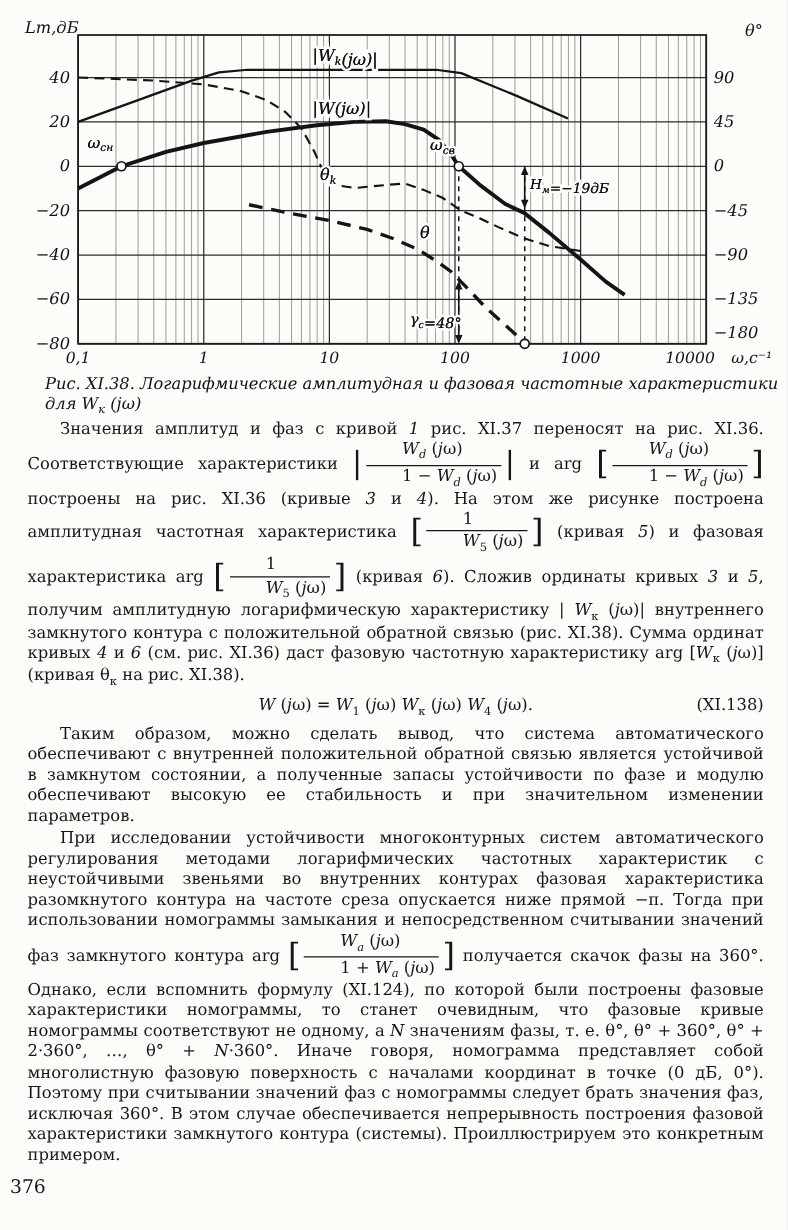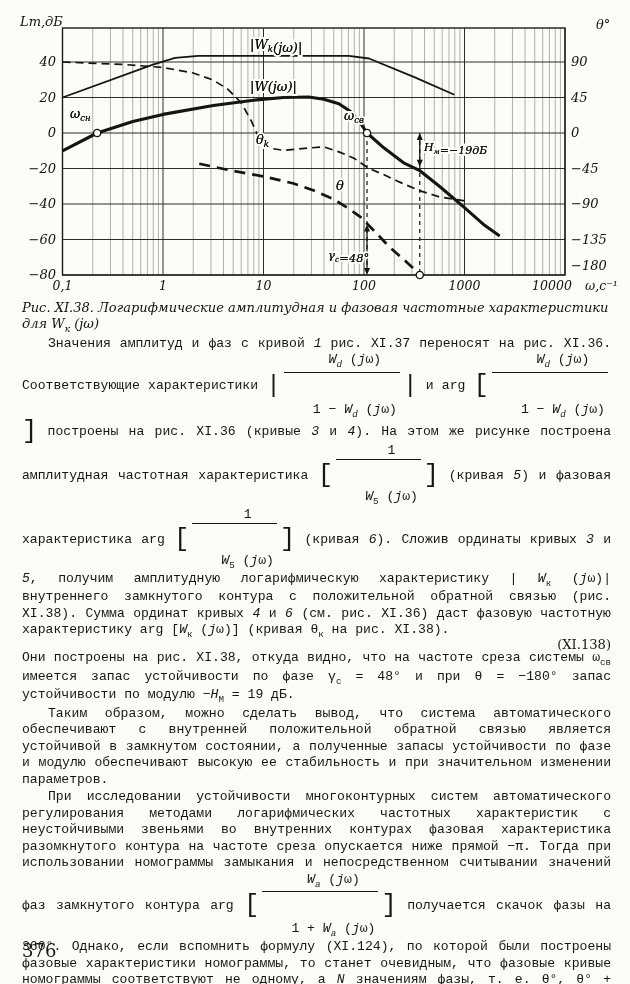--- a/index.html
+++ b/index.html
@@ -4,37 +4,37 @@
 <style>
   html,body{margin:0;padding:0;background:#e8e8e6;}
   .page{
     position:relative;width:630px;height:984px;margin:0 auto;
     background:#fcfcf9;color:#161616;overflow:hidden;
     font-family:"DejaVu Serif","Liberation Serif",serif;
   }
   .chart-wrap{position:absolute;left:0;top:0;width:630px;height:298px;}
   svg text{font-family:"DejaVu Serif","Liberation Serif",serif;}
   .caption{
-    position:absolute;left:22px;top:300px;width:590px;
+    position:absolute;left:36px;top:300px;width:590px;
     font-style:italic;font-size:13px;line-height:1.25;color:#111;
   }
   .bodytext{
     position:absolute;left:22px;top:336px;width:589px;
     font-size:13.1px;line-height:1.26;text-align:justify;
   }
-  .bodytext p{margin:0 0 1px 0;font-family:Liberation Mono, monospace;}
+  .bodytext p{margin:0 0 1px 0;}
   .bodytext p.indent{text-indent:26px;}
   .eq{display:flex;align-items:center;justify-content:center;margin:5px 0;position:relative;}
   .eq .tag{position:absolute;right:0;font-style:normal;}
-  .frac{display:inline-block;vertical-align:middle;text-align:center;padding:0 3px;line-height:1.15;}
+  .frac{display:inline-block;vertical-align:middle;text-align:left;padding:0 3px;line-height:1.15;}
   .frac .num{display:block;padding:0 3px 1px 3px;border-bottom:1px solid #161616;}
-  .frac .den{display:block;padding:1px 3px 0 3px;margin-top:28px;}
+  .frac .den{display:block;padding:1px 3px 0 3px;}
   .bk{font-size:195%;font-weight:300;vertical-align:middle;line-height:0.9;font-style:normal;}
   .bar{font-size:185%;font-weight:300;vertical-align:middle;line-height:0.9;font-style:normal;}
-  .pagenum{position:absolute;left:22px;top:940px;font-size:18px;}
+  .pagenum{position:absolute;left:8px;top:940px;font-size:15px;}
   sub{font-size:70%;}
 </style>
 </head>
 <body>
 
 <div class="page">
 
   <div class="chart-wrap">
     <svg id="bode" width="630" height="298" viewBox="0 0 630 298">
         <line x1="92.75351456423012" x2="92.75351456423012" y1="28" y2="275" stroke="#7d7d78" stroke-width="0.6"></line>
@@ -148,21 +148,21 @@
       </svg>
   </div>
 
   <div class="caption">
     <div>Рис. XI.38. Логарифмические амплитудная и фазовая частотные характеристики для <i>W</i><sub>к</sub> (<i>j</i>ω)</div>
   </div>
 
   <div class="bodytext" id="bodytext">
       <p class="indent">Значения амплитуд и фаз с кривой <i>1</i> рис. XI.37 переносят на рис. XI.36. Соответствующие характеристики <span class="bar">|</span><span class="frac"><span class="num"><i>W<sub>d</sub></i> (<i>j</i>ω)</span><span class="den">1 − <i>W<sub>d</sub></i> (<i>j</i>ω)</span></span><span class="bar">|</span> и arg <span class="bk">[</span><span class="frac"><span class="num"><i>W<sub>d</sub></i> (<i>j</i>ω)</span><span class="den">1 − <i>W<sub>d</sub></i> (<i>j</i>ω)</span></span><span class="bk">]</span> построены на рис. XI.36 (кривые <i>3</i> и <i>4</i>). На этом же рисунке построена амплитудная частотная характеристика <span class="bk">[</span><span class="frac"><span class="num">1</span><span class="den"><i>W</i><sub>5</sub> (<i>j</i>ω)</span></span><span class="bk">]</span> (кривая <i>5</i>) и фазовая характеристика arg <span class="bk">[</span><span class="frac"><span class="num">1</span><span class="den"><i>W</i><sub>5</sub> (<i>j</i>ω)</span></span><span class="bk">]</span> (кривая <i>6</i>). Сложив ординаты кривых <i>3</i> и <i>5</i>, получим амплитудную логарифмическую характеристику | <i>W</i><sub>к</sub> (<i>j</i>ω)| внутреннего замкнутого контура с положительной обратной связью (рис. XI.38). Сумма ординат кривых <i>4</i> и <i>6</i> (см. рис. XI.36) даст фазовую частотную характеристику arg [<i>W</i><sub>к</sub> (<i>j</i>ω)] (кривая θ<sub>к</sub> на рис. XI.38).</p>
       <div class="eq">
+        <span><i>W</i> (<i>j</i>ω) = <i>W</i><sub>1</sub> (<i>j</i>ω) <i>W</i><sub>к</sub> (<i>j</i>ω) <i>W</i><sub>4</sub> (<i>j</i>ω).</span>
         <span class="tag">(XI.138)</span>
       </div>
-      <p>Они построены на рис. XI.38, откуда видно, что на частоте среза системы ω<sub>св</sub> имеется запас устойчивости по фазе γ<sub>с</sub> = 48° и при θ = −180° запас устойчивости по модулю −<i>H</i><sub>М</sub> = 19 дБ.</p>
       <p class="indent">Таким образом, можно сделать вывод, что система автоматического обеспечивают с внутренней положительной обратной связью является устойчивой в замкнутом состоянии, а полученные запасы устойчивости по фазе и модулю обеспечивают высокую ее стабильность и при значительном изменении параметров.</p>
       <p class="indent">При исследовании устойчивости многоконтурных систем автоматического регулирования методами логарифмических частотных характеристик с неустойчивыми звеньями во внутренних контурах фазовая характеристика разомкнутого контура на частоте среза опускается ниже прямой −π. Тогда при использовании номограммы замыкания и непосредственном считывании значений фаз замкнутого контура arg <span class="bk">[</span><span class="frac"><span class="num"><i>W<sub>a</sub></i> (<i>j</i>ω)</span><span class="den">1 + <i>W<sub>a</sub></i> (<i>j</i>ω)</span></span><span class="bk">]</span> получается скачок фазы на 360°. Однако, если вспомнить формулу (XI.124), по которой были построены фазовые характеристики номограммы, то станет очевидным, что фазовые кривые номограммы соответствуют не одному, а <i>N</i> значениям фазы, т. е. θ°, θ° + 360°, θ° + 2·360°, …, θ° + <i>N</i>·360°. Иначе говоря, номограмма представляет собой многолистную фазовую поверхность с началами координат в точке (0 дБ, 0°). Поэтому при считывании значений фаз с номограммы следует брать значения фаз, исключая 360°. В этом случае обеспечивается непрерывность построения фазовой характеристики замкнутого контура (системы). Проиллюстрируем это конкретным примером.</p>
     </div>
 
   <div class="pagenum">376</div>
 </div>
 
 </body></html>

